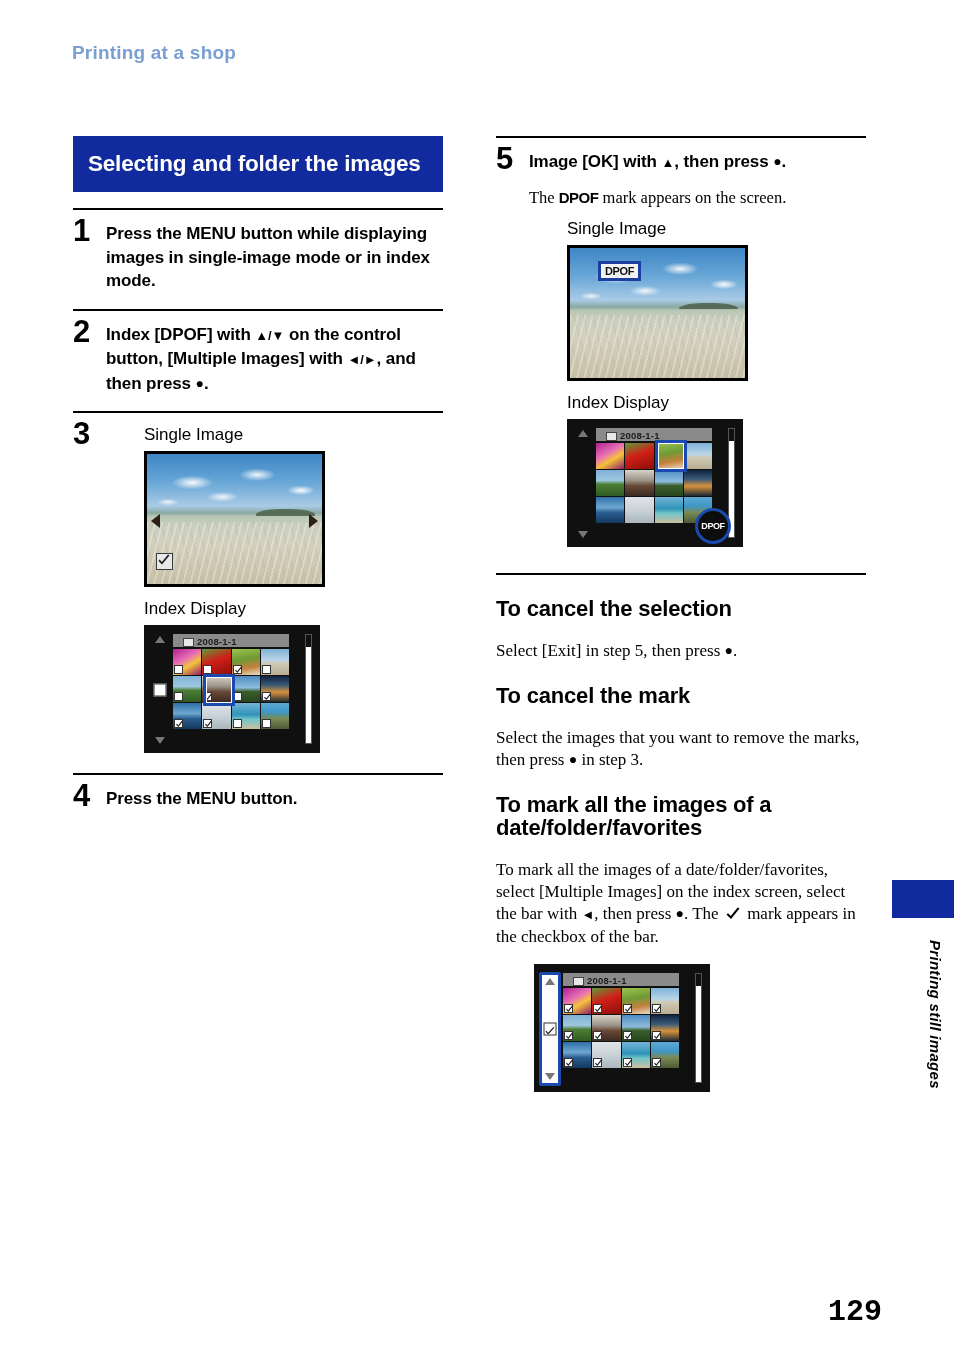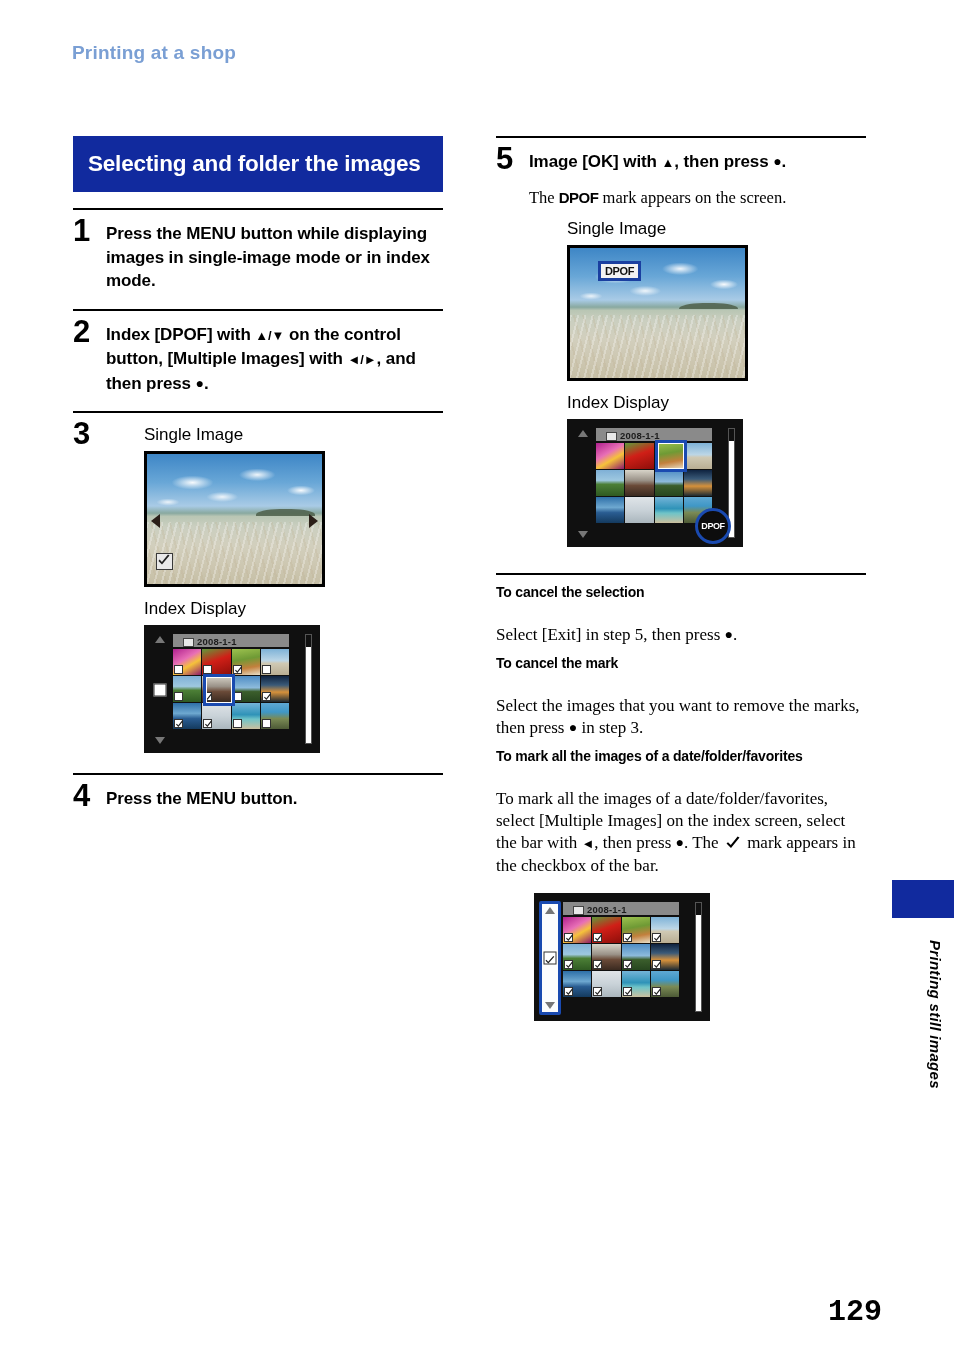--- a/index.html
+++ b/index.html
@@ -83,24 +83,24 @@
     color: #000;
     margin-top: 13px;
   }
 
   .spacer-rule { margin-top: 16px; }
 
   
   .sub-head {
     font-family: "Liberation Sans", sans-serif;
     font-weight: bold;
-    font-size: 14px;
+    font-size: 22px;
     line-height: 23px;
     color: #000;
-    margin-top: 6px;
+    margin-top: 22px;
     letter-spacing: -0.2px;
   }
   .sub-body {
     font-family: "Liberation Serif", serif;
     font-size: 17px;
     line-height: 22px;
     color: #000;
     margin-top: 20px;
   }
 

